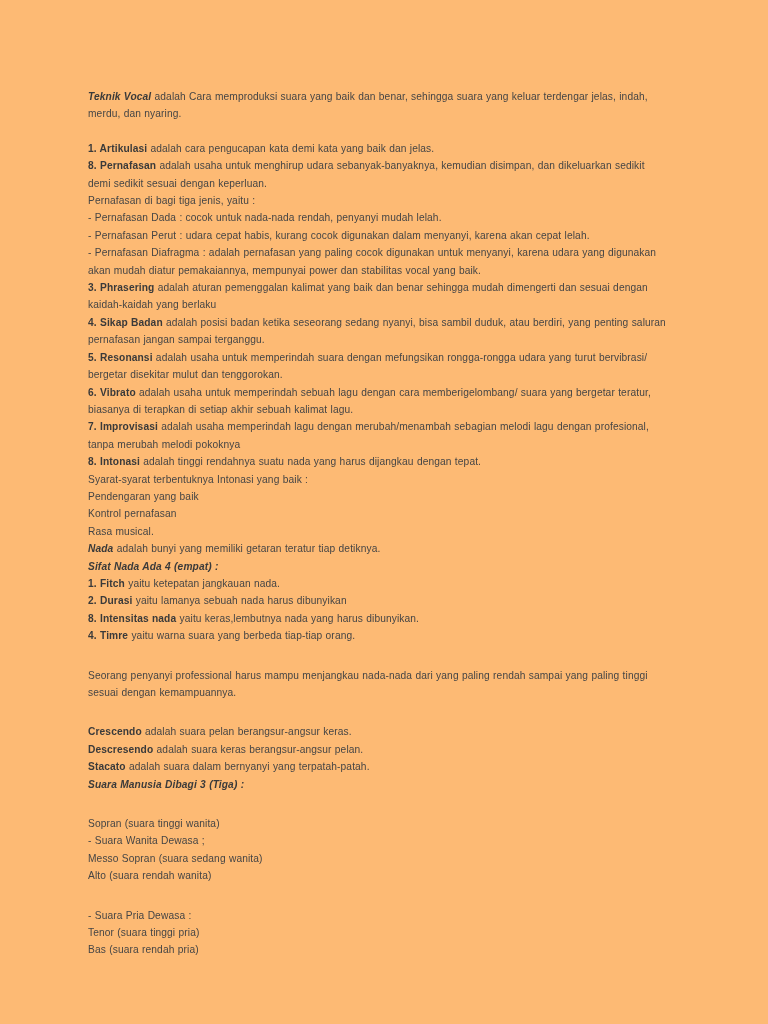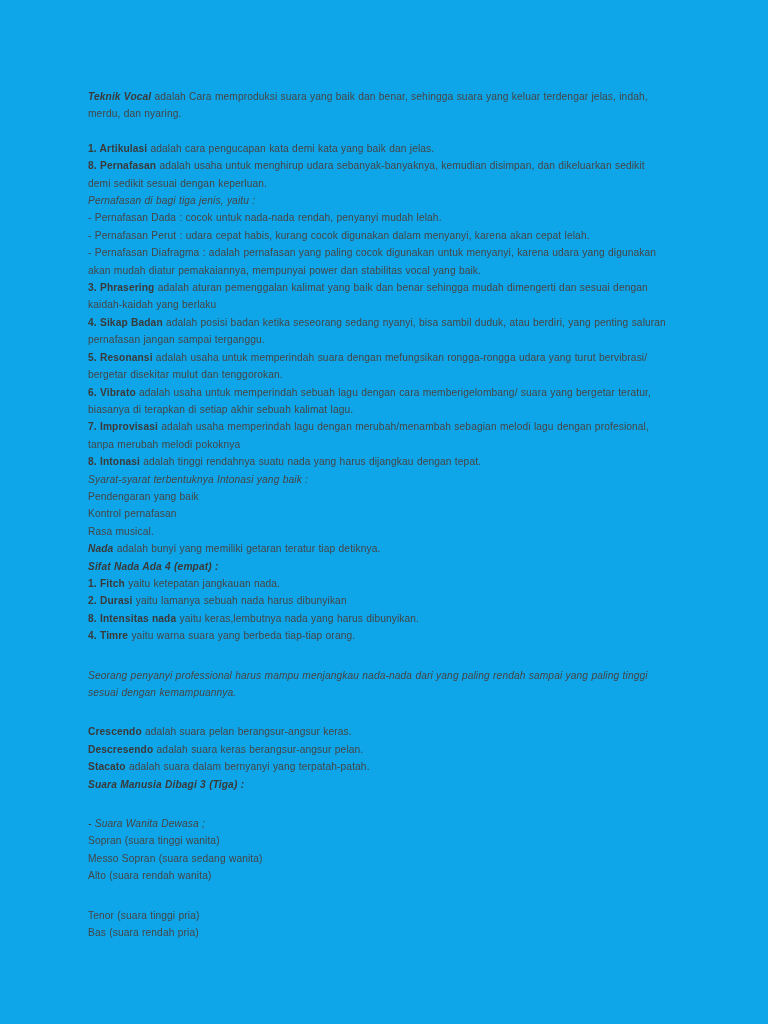--- a/index.html
+++ b/index.html
@@ -12,21 +12,21 @@
     width: 768px;
     height: 1024px;
     font-family: "Liberation Sans", sans-serif;
     color: #444444;
     -webkit-font-smoothing: antialiased;
   }
   .page {
     position: relative;
     width: 768px;
     height: 1024px;
-    background: #0ea5e9;
+    background: #fdba74;
     box-sizing: border-box;
     padding: 88px 100px 0 88px;
     overflow: hidden;
   }
   .doc-body {
     width: 578px;
   }
   p.line {
     margin: 0;
     padding: 0;
@@ -34,21 +34,21 @@
     line-height: 17.4px;
     letter-spacing: 0.12px;
     color: #454545;
     text-align: left;
     word-spacing: 0.3px;
   }
   
   .b   { font-weight: bold; color: #3a3a3a; }
   .bi  { font-weight: bold; font-style: italic; color: #3a3a3a; }
   
-  p.line.it   { font-style: italic; }
+  p.line.it   { }
   p.line.bolditalic { font-weight: bold; font-style: italic; color: #3a3a3a; }
   .gap-md { height: 17px; }
   .gap-lg { height: 22px; }
 </style>
 </head>
 <body>
 
 <div class="page">
   <div class="doc-body">
 
@@ -109,24 +109,25 @@
     <p class="line"><span class="b">Crescendo</span><span> adalah suara pelan berangsur-angsur keras.</span></p>
 
     <p class="line"><span class="b">Descresendo</span><span> adalah suara keras berangsur-angsur pelan.</span></p>
 
     <p class="line"><span class="b">Stacato</span><span> adalah suara dalam bernyanyi yang terpatah-patah.</span></p>
 
     <p class="line bolditalic">Suara Manusia Dibagi 3 (Tiga) :</p>
 
     <div class="gap-lg"></div>
 
+    <p class="line">Sopran (suara tinggi wanita)</p>
     <p class="line it">- Suara Wanita Dewasa ;</p>
-    <p class="line">Sopran (suara tinggi wanita)</p>
     <p class="line">Messo Sopran (suara sedang wanita)</p>
     <p class="line">Alto (suara rendah wanita)</p>
 
     <div class="gap-lg"></div>
 
+    <p class="line it">- Suara Pria Dewasa :</p>
     <p class="line">Tenor (suara tinggi pria)</p>
     <p class="line">Bas (suara rendah pria)</p>
 
   </div>
 </div>
 
 </body></html>

